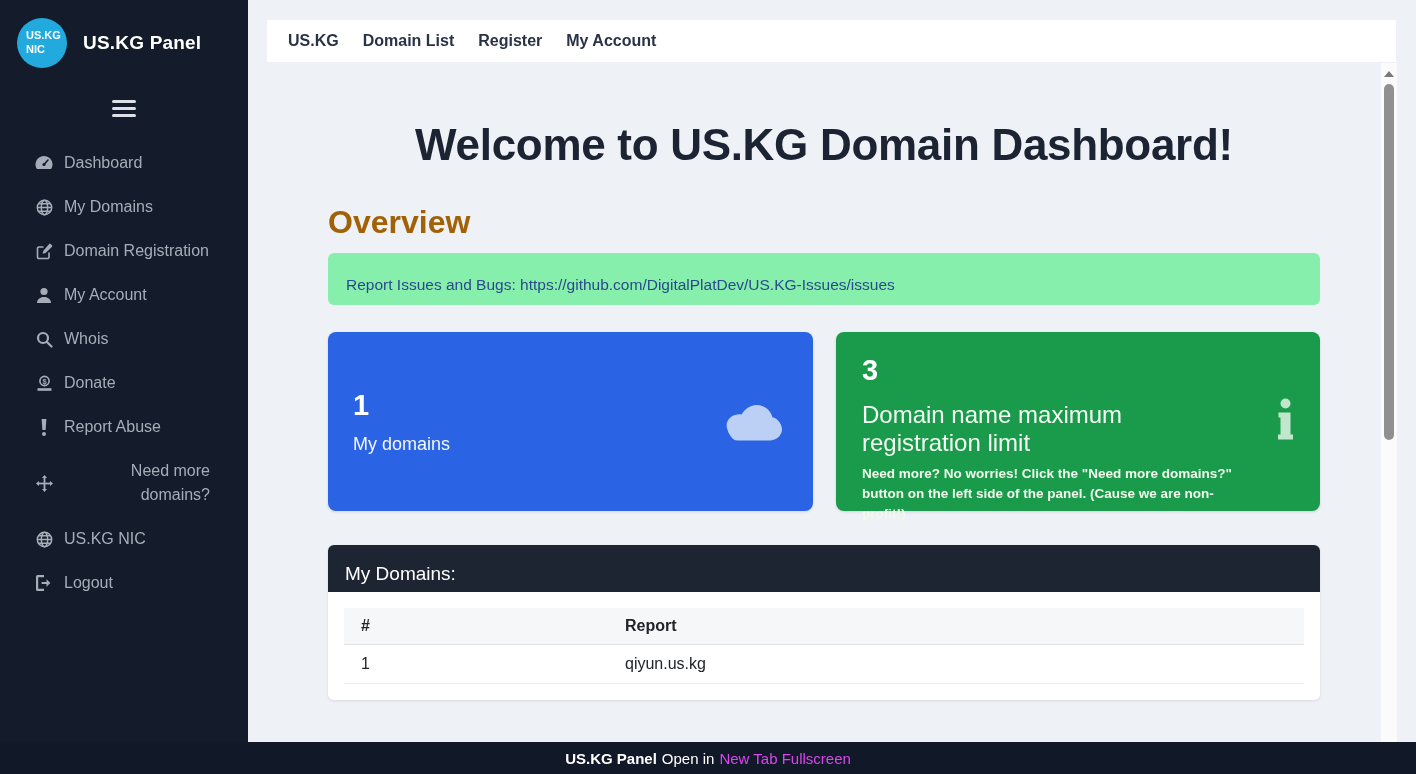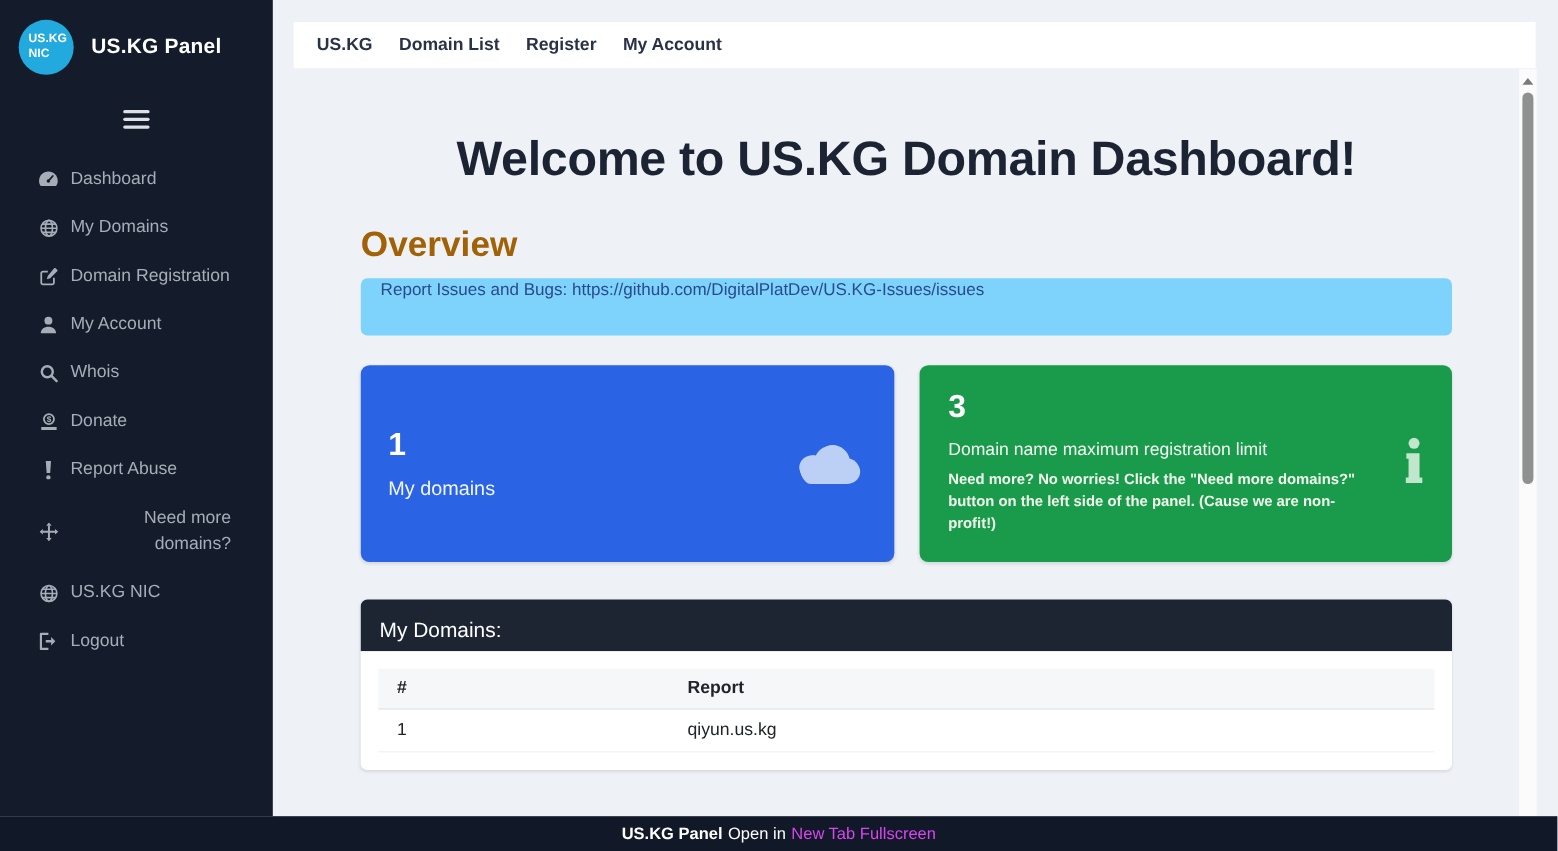--- a/index.html
+++ b/index.html
@@ -51,33 +51,33 @@
     position: absolute; left: 328px; top: 120px; width: 992px;
     text-align: center; font-size: 44px; font-weight: 800; color: #1c2434;
     letter-spacing: -0.3px;
   }
   .overview {
     position: absolute; left: 328px; top: 204px;
     font-size: 32px; font-weight: 800; color: #a16207;
   }
   .alert {
     position: absolute; left: 328px; top: 253px; width: 992px; height: 52px;
-    background: #7dd3fc; color: #2b4a8c; border-radius: 6px;
-    padding: 2px 18px; font-size: 15.5px;
+    background: #86efac; color: #2b4a8c; border-radius: 6px;
+    padding: 23px 18px; font-size: 15.5px;
   }
 
   .card { position: absolute; top: 332px; height: 179px; border-radius: 8px; color: #ffffff; box-shadow: 0 1px 3px rgba(20,30,60,.12); }
   .card-blue { left: 328px; width: 485px; background: #2a64e4; display: flex; flex-direction: column; justify-content: center; padding-left: 25px; }
   .card-blue .big-num { font-size: 29px; font-weight: 800; }
   .card-blue .card-label { font-size: 18px; margin-top: 12px; color: #f2f6ff; }
   .cloud-icon { position: absolute; right: 30px; top: 50%; transform: translateY(-50%); }
 
   .card-green { left: 836px; width: 484px; background: #1a9b4b; padding: 22px 74px 18px 26px; }
   .card-green .big-num { font-size: 29px; font-weight: 800; }
-  .card-green .card-title { font-size: 16px; margin-top: 14px; color: #f4fbf4; }
+  .card-green .card-title { font-size: 24px; margin-top: 14px; color: #f4fbf4; }
   .card-green .card-desc { font-size: 13.5px; font-weight: 700; line-height: 20px; margin-top: 7px; color: #f2faee; }
   .info-icon { position: absolute; right: 26px; top: 50%; transform: translateY(-50%); }
 
   .domains-panel { position: absolute; left: 328px; top: 545px; width: 992px; box-shadow: 0 1px 3px rgba(20,30,60,.10); border-radius: 6px; }
   .panel-header {
     background: #1d2533; color: #ffffff; height: 47px; line-height: 57px;
     padding-left: 17px; font-size: 19px; border-radius: 6px 6px 0 0;
   }
   .panel-body { background: #ffffff; padding: 16px; border-radius: 0 0 6px 6px; }
   table.domains { width: 100%; border-collapse: collapse; font-size: 16px; color: #212529; }

